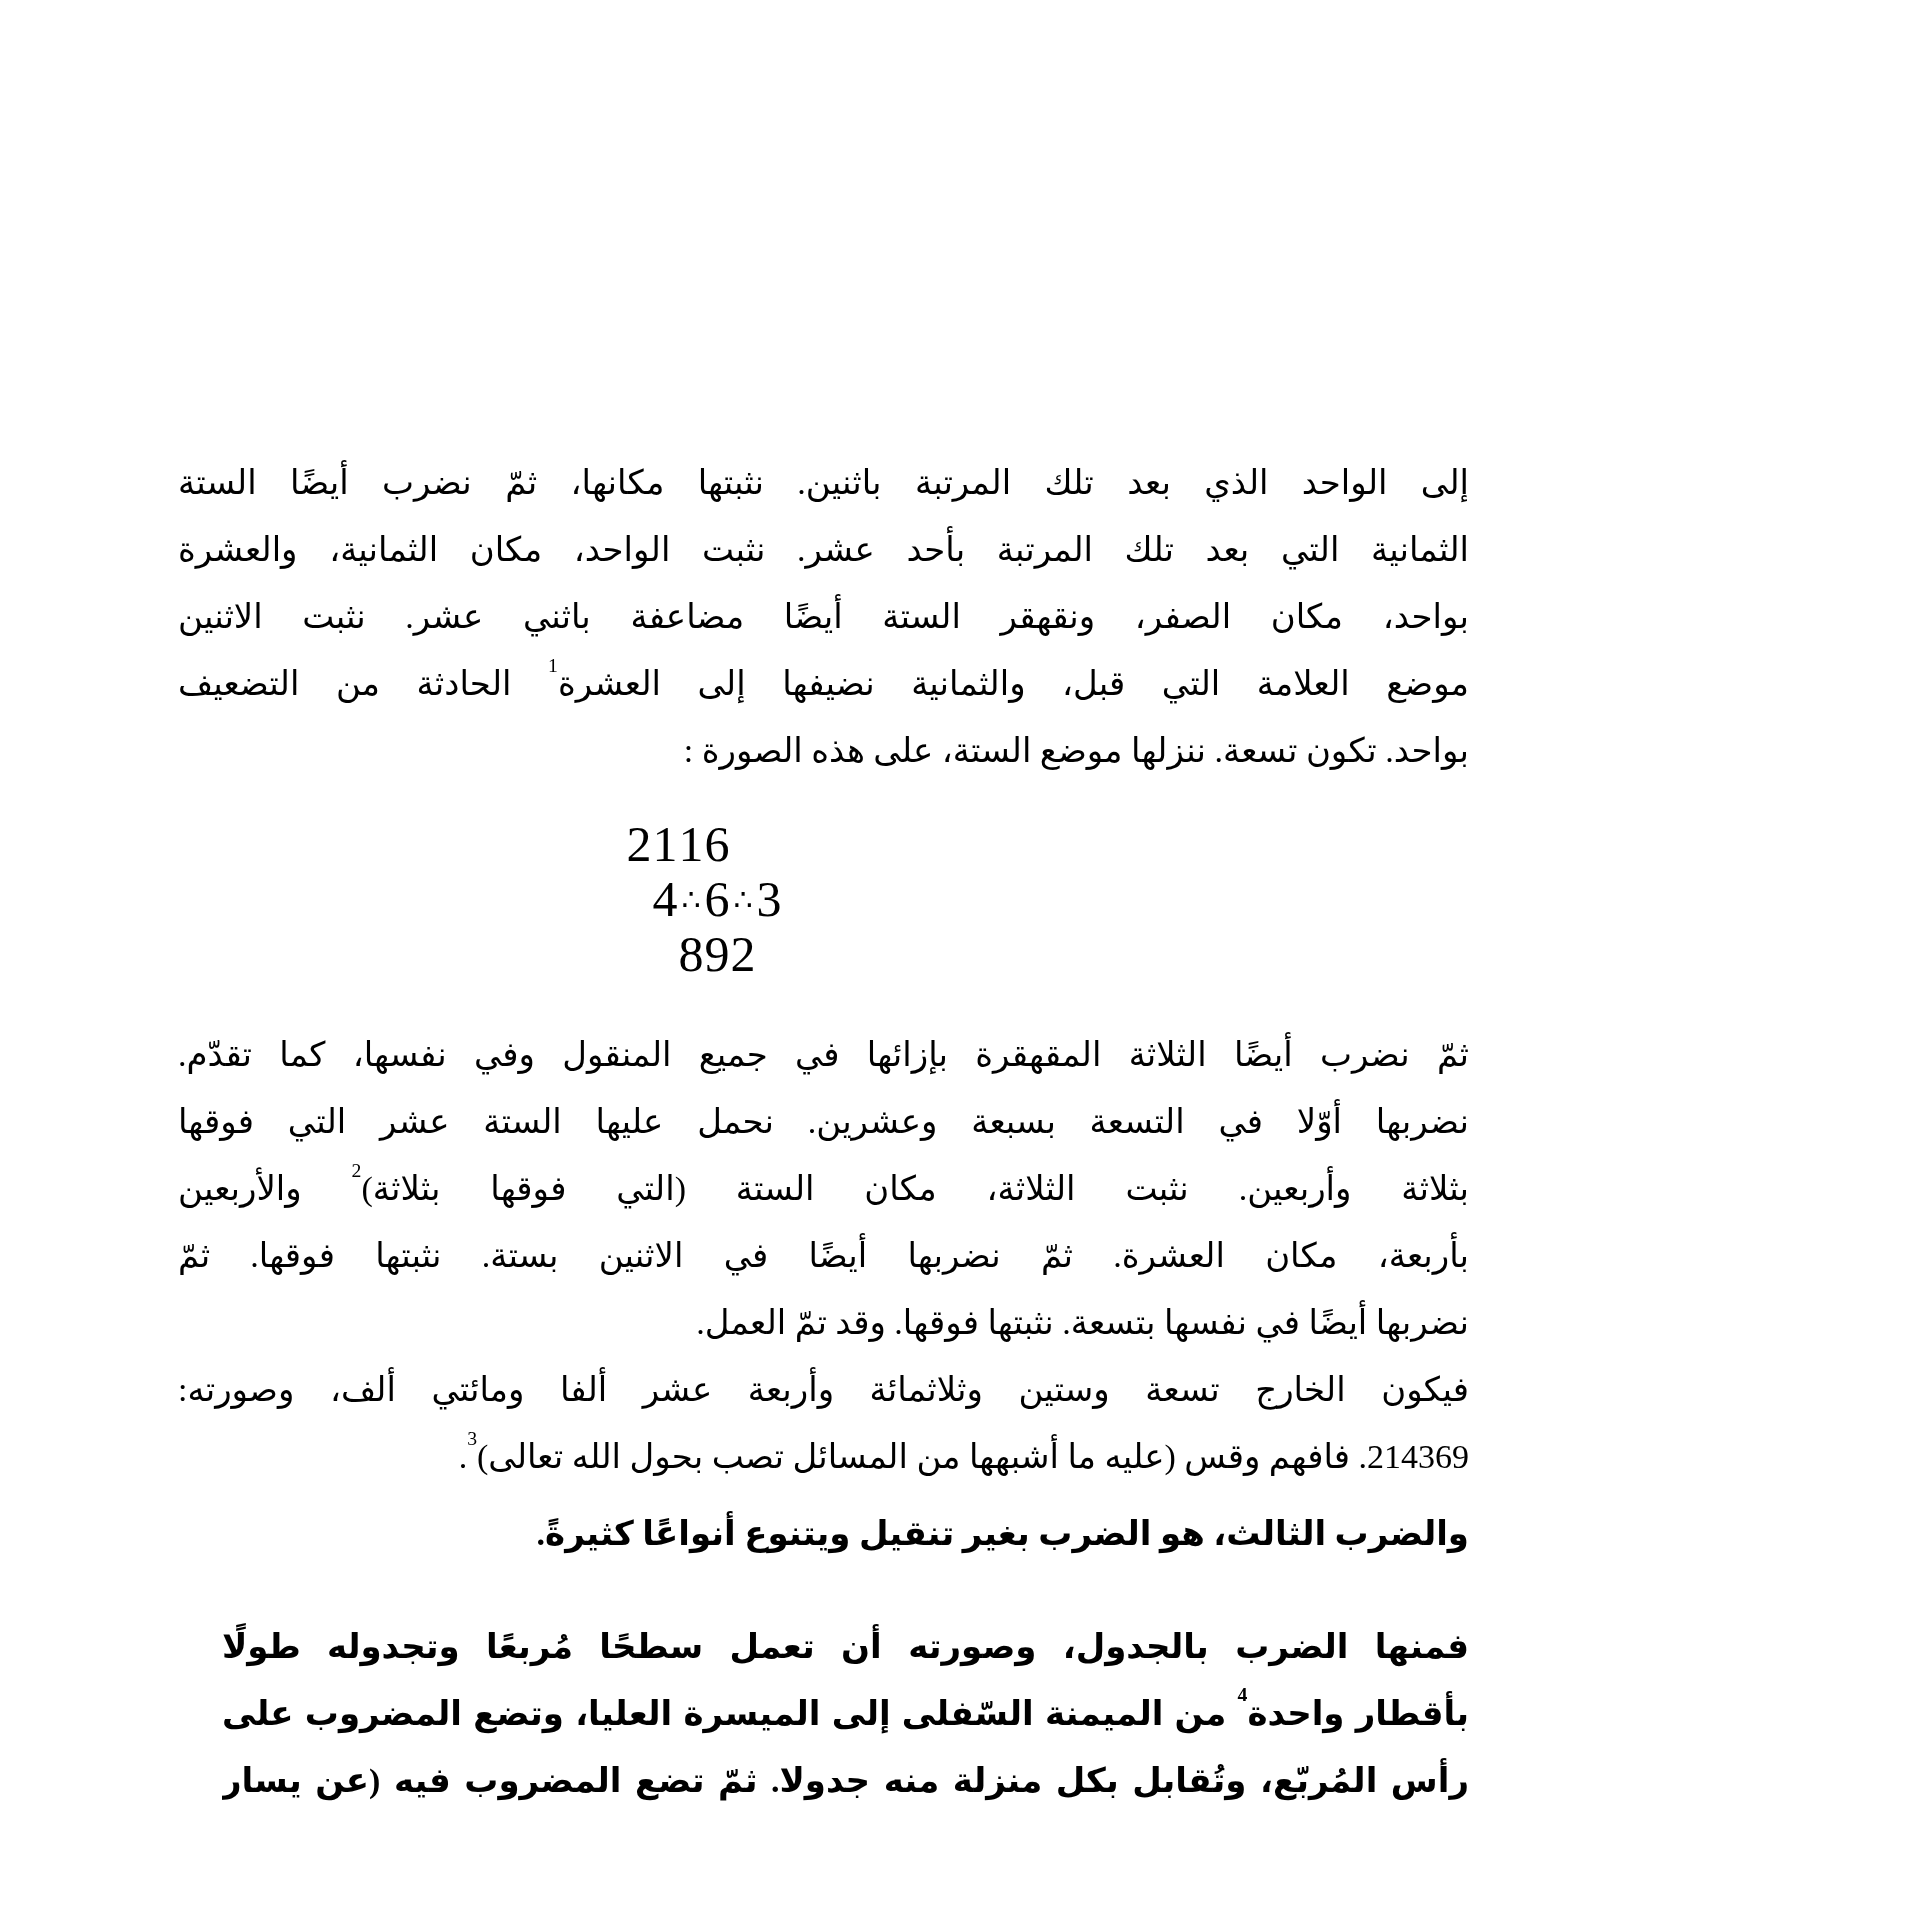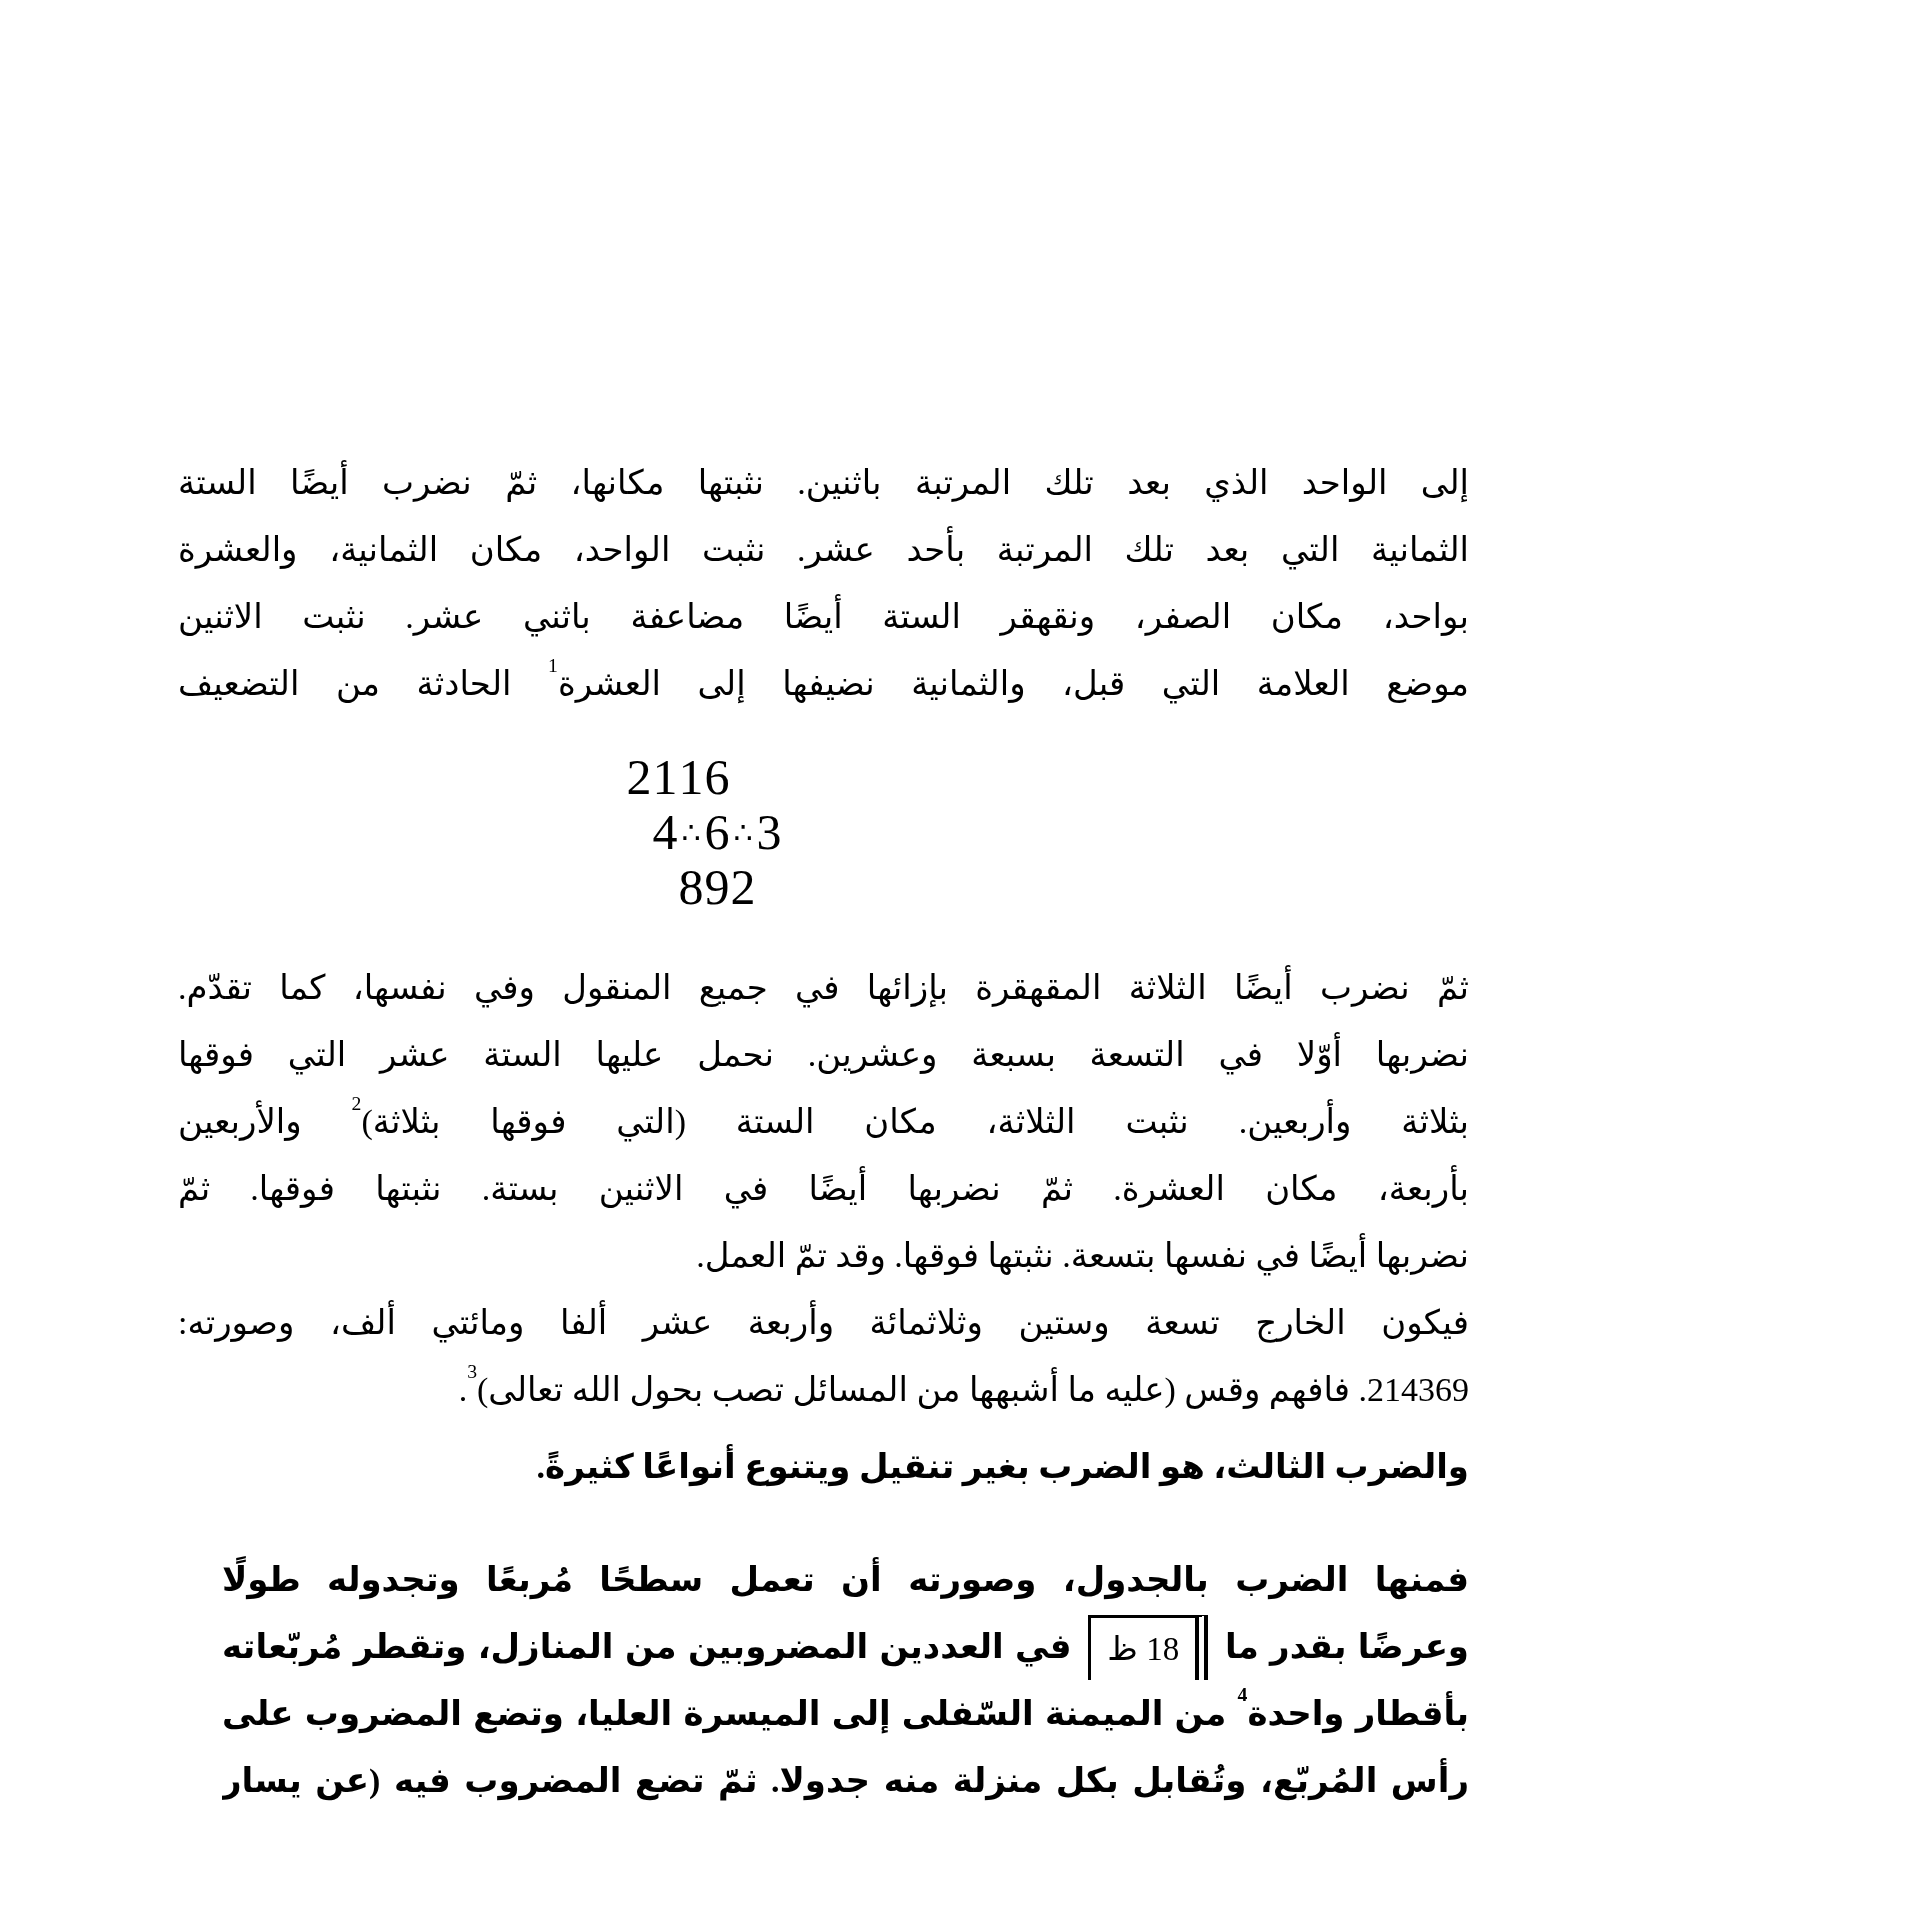--- a/index.html
+++ b/index.html
@@ -77,41 +77,41 @@
 <body>
 
 <div class="page">
   <div class="text-col">
     <div id="body-text">
         <div class="para blk blk-0">
           <div class="line">إلى الواحد الذي بعد تلك المرتبة باثنين. نثبتها مكانها، ثمّ نضرب أيضًا الستة</div>
           <div class="line">الثمانية التي بعد تلك المرتبة بأحد عشر. نثبت الواحد، مكان الثمانية، والعشرة</div>
           <div class="line">بواحد، مكان الصفر، ونقهقر الستة أيضًا مضاعفة باثني عشر. نثبت الاثنين</div>
           <div class="line">موضع العلامة التي قبل، والثمانية نضيفها إلى العشرة<sup class="fn-ref">1</sup> الحادثة من التضعيف</div>
+          <div class="line last">بواحد. تكون تسعة. ننزلها موضع الستة، على هذه الصورة :</div>
         </div>
         <div class="lattice blk blk-1">
           <div class="lat-row"><span class="lat-cell">2</span><span class="lat-cell">1</span><span class="lat-cell">1</span><span class="lat-cell">6</span><span class="lat-cell"></span><span class="lat-cell"></span></div>
           <div class="lat-row"><span class="lat-cell"></span><span class="lat-cell">4</span><span class="lat-cell sym">∴</span><span class="lat-cell">6</span><span class="lat-cell sym">∴</span><span class="lat-cell">3</span></div>
           <div class="lat-row"><span class="lat-cell"></span><span class="lat-cell"></span><span class="lat-cell">8</span><span class="lat-cell">9</span><span class="lat-cell">2</span><span class="lat-cell"></span></div>
         </div>
         <div class="para blk blk-2">
           <div class="line">ثمّ نضرب أيضًا الثلاثة المقهقرة بإزائها في جميع المنقول وفي نفسها، كما تقدّم.</div>
           <div class="line">نضربها أوّلا في التسعة بسبعة وعشرين. نحمل عليها الستة عشر التي فوقها</div>
           <div class="line">بثلاثة وأربعين. نثبت الثلاثة، مكان الستة (التي فوقها بثلاثة)<sup class="fn-ref">2</sup> والأربعين</div>
           <div class="line">بأربعة، مكان العشرة. ثمّ نضربها أيضًا في الاثنين بستة. نثبتها فوقها. ثمّ</div>
           <div class="line last">نضربها أيضًا في نفسها بتسعة. نثبتها فوقها. وقد تمّ العمل.</div>
           <div class="line">فيكون الخارج تسعة وستين وثلاثمائة وأربعة عشر ألفا ومائتي ألف، وصورته:</div>
           <div class="line last">214369. فافهم وقس (عليه ما أشبهها من المسائل تصب بحول الله تعالى)<sup class="fn-ref">3</sup>.</div>
         </div>
         <div class="para bold blk blk-3">
           <div class="line last">والضرب الثالث، هو الضرب بغير تنقيل ويتنوع أنواعًا كثيرةً.</div>
         </div>
         <div class="para bold blk blk-4">
           <div class="line">فمنها الضرب بالجدول، وصورته أن تعمل سطحًا مُربعًا وتجدوله طولًا</div>
-          <div class="line">وعرضًا بقدر ما <span class="folio-box">18 ظ</span> في العددين المضروبين من المنازل، وتقطر مُربّعاته</div>
           <div class="line">بأقطار واحدة<sup class="fn-ref">4</sup> من الميمنة السّفلى إلى الميسرة العليا، وتضع المضروب على</div>
           <div class="line">رأس المُربّع، وتُقابل بكل منزلة منه جدولا. ثمّ تضع المضروب فيه (عن يسار</div>
         </div>
       </div>
 
   </div>
 </div>
 
 
 </body></html>

